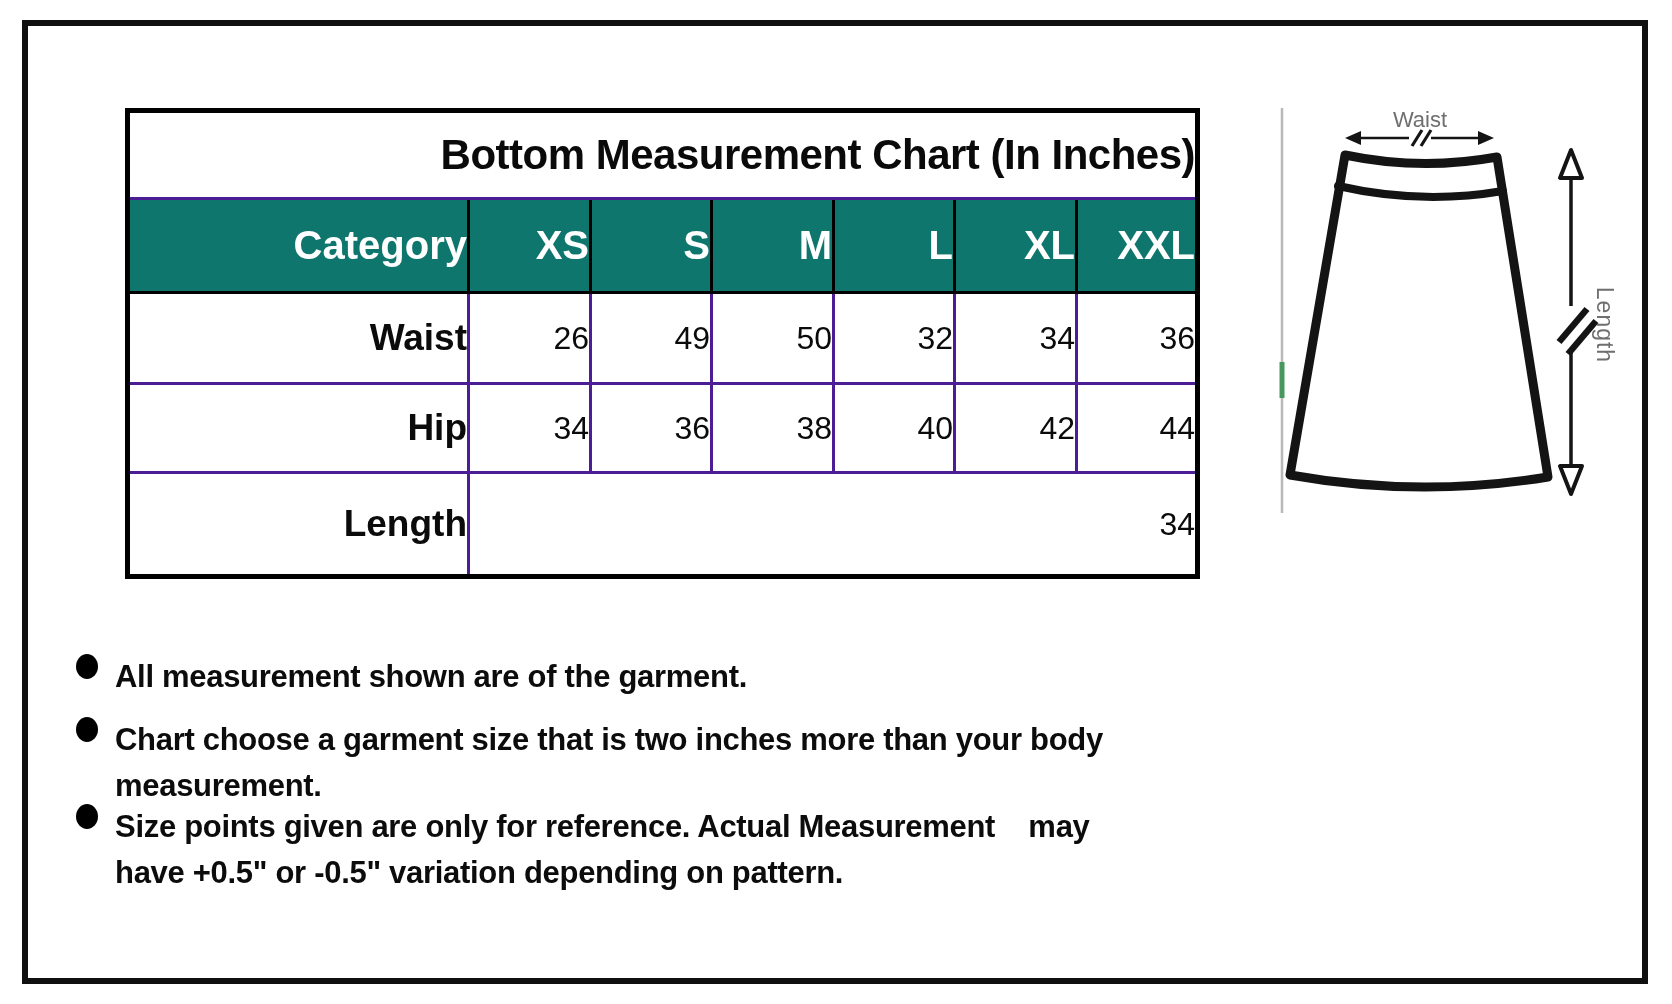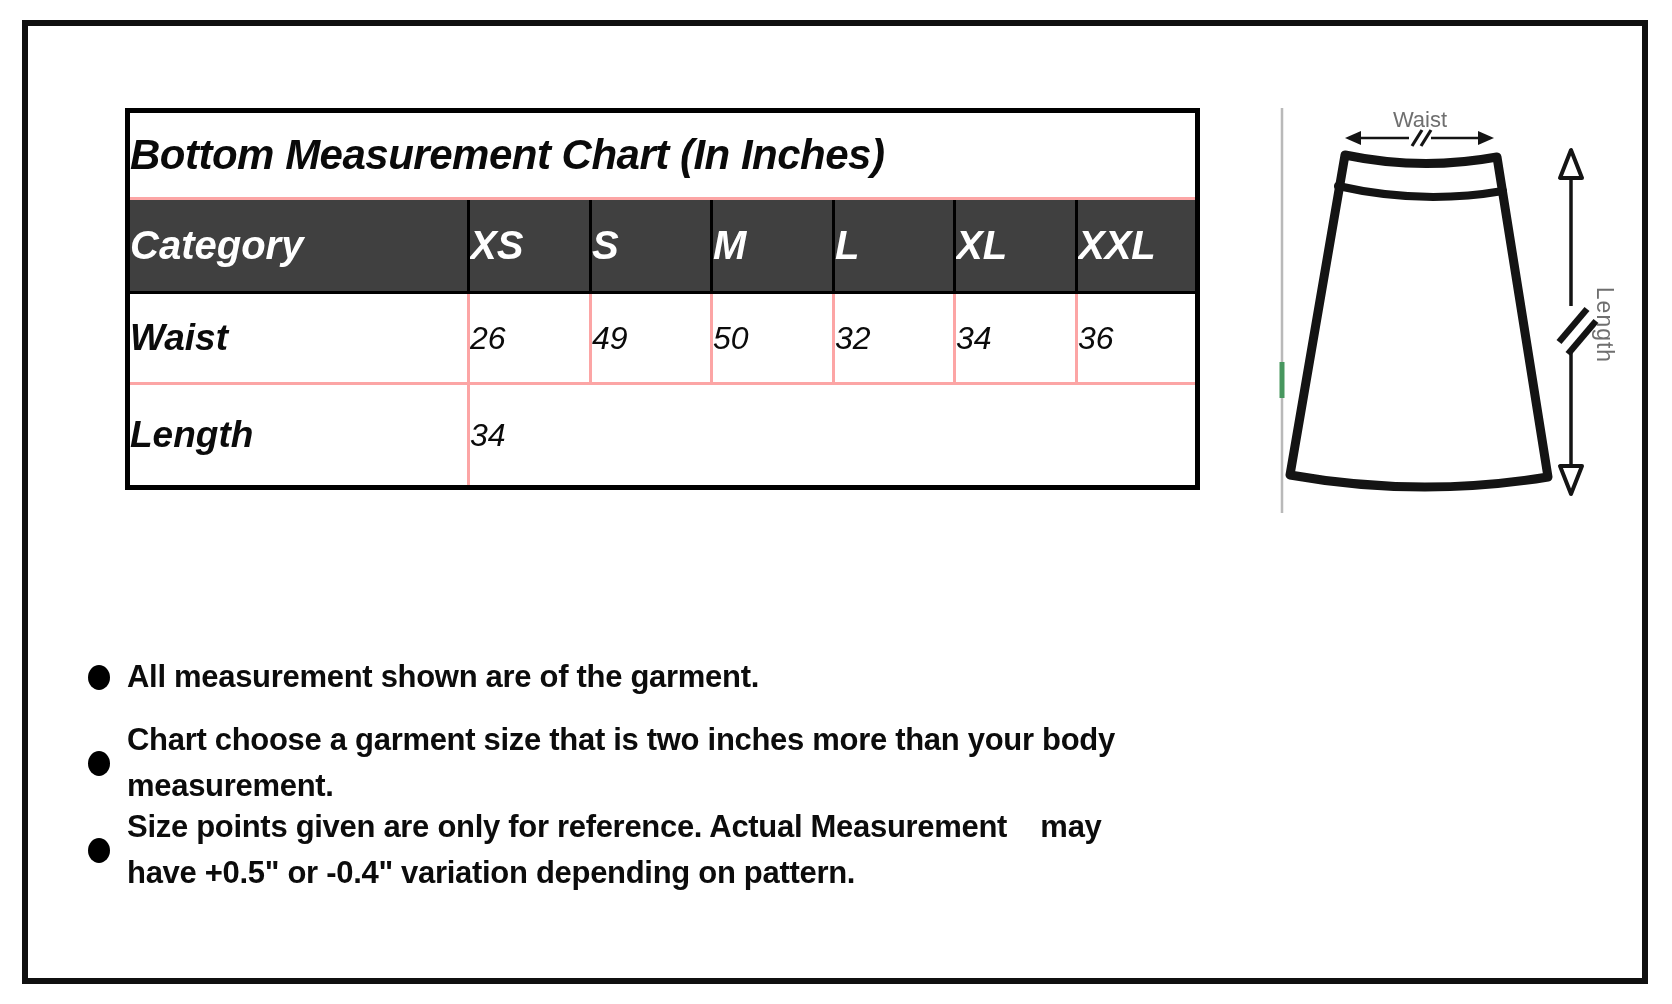--- a/index.html
+++ b/index.html
@@ -10,38 +10,38 @@
   .frame{
     position:absolute;left:22px;top:20px;width:1614px;height:952px;
     border:6px solid #101010;background:#ffffff;
   }
   table.size-table{
     position:absolute;left:125px;top:108px;width:1070px;
     border-collapse:collapse;table-layout:fixed;background:#ffffff;
     border:5px solid #000000;
   }
   table.size-table td{
-    border:3px solid #fca5a5;text-align:left;vertical-align:middle;
-    padding:0;overflow:hidden;font-style:italic;
+    border:3px solid #4c1d95;text-align:right;vertical-align:middle;
+    padding:0;overflow:hidden;
   }
   td.title-cell{
     height:84px;font-size:42px;font-weight:bold;letter-spacing:-0.5px;color:#0a0a0a;
   }
   tr.head-row td{
-    height:91px;background:#404040;color:#ffffff;font-size:40px;font-weight:bold;
+    height:91px;background:#0f766e;color:#ffffff;font-size:40px;font-weight:bold;
     border-color:#000000;
   }
   td.label-cell{font-weight:bold;font-size:37px;}
   td.num-cell{font-size:32px;font-weight:400;}
   tr.row-waist td{height:88px;}
   tr.row-hip td{height:86px;}
   tr.row-length td{height:100px;}
 
   .note{
-    position:absolute;left:88px;display:flex;align-items:center;
+    position:absolute;left:76px;display:flex;
   }
   .dot{
     width:22px;height:25px;background:#000000;border-radius:50%;
     flex:0 0 auto;margin-right:17px;
   }
   .note-text{
     font-size:31px;font-weight:bold;line-height:46px;color:#0c0c0c;
     white-space:pre-wrap;letter-spacing:-0.3px;
   }
   #note-1{top:654px;}
@@ -81,40 +81,49 @@
     </tr>
     <tr class="row-waist">
       <td class="label-cell">Waist</td>
       <td class="num-cell">26</td>
       <td class="num-cell">49</td>
       <td class="num-cell">50</td>
       <td class="num-cell">32</td>
       <td class="num-cell">34</td>
       <td class="num-cell">36</td>
     </tr>
+    <tr class="row-hip">
+      <td class="label-cell">Hip</td>
+      <td class="num-cell">34</td>
+      <td class="num-cell">36</td>
+      <td class="num-cell">38</td>
+      <td class="num-cell">40</td>
+      <td class="num-cell">42</td>
+      <td class="num-cell">44</td>
+    </tr>
     <tr class="row-length">
       <td class="label-cell">Length</td>
       <td class="num-cell" colspan="6">34</td>
     </tr>
   </tbody>
 </table>
 
 <div class="note" id="note-1">
   <span class="dot"></span>
   <span class="note-text">All measurement shown are of the garment.</span>
 </div>
 <div class="note" id="note-2">
   <span class="dot"></span>
   <span class="note-text">Chart choose a garment size that is two inches more than your body
 measurement.</span>
 </div>
 <div class="note" id="note-3">
   <span class="dot"></span>
   <span class="note-text">Size points given are only for reference. Actual Measurement    may
-have +0.5" or -0.4" variation depending on pattern.</span>
+have +0.5" or -0.5" variation depending on pattern.</span>
 </div>
 
 <svg class="skirt-svg" width="380" height="430" viewBox="0 0 380 430">
 
   <line x1="17" y1="8" x2="17" y2="413" stroke-width="2.5" stroke="#b9b9b9"></line>
 
   <rect x="14.5" y="262" width="5" height="36" fill="#48975f"></rect>
 
   <path d="M 80,55 Q 156,71 232,57 L 283,377 Q 154,398 25,375 Z" fill="#ffffff" stroke="#141414" stroke-width="9" stroke-linejoin="round"></path>
 

